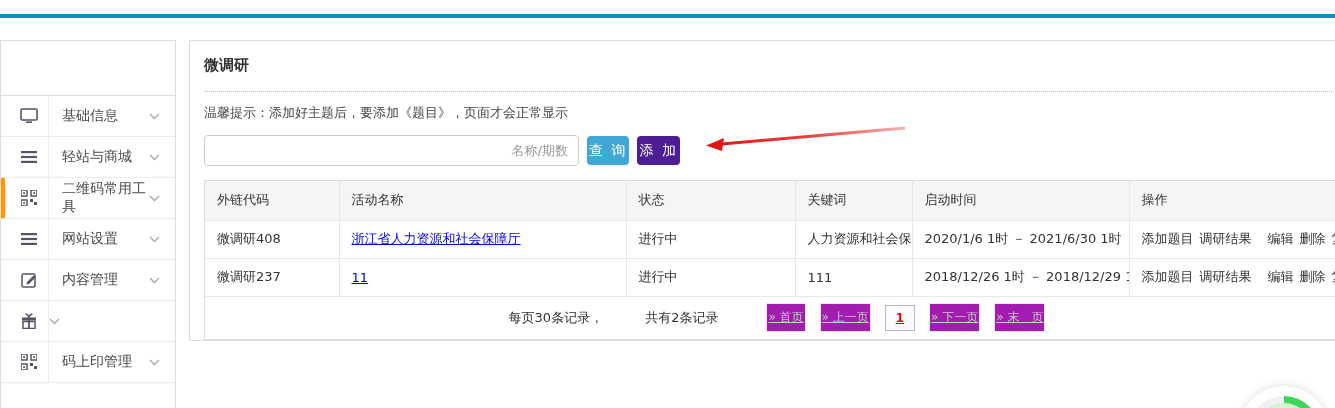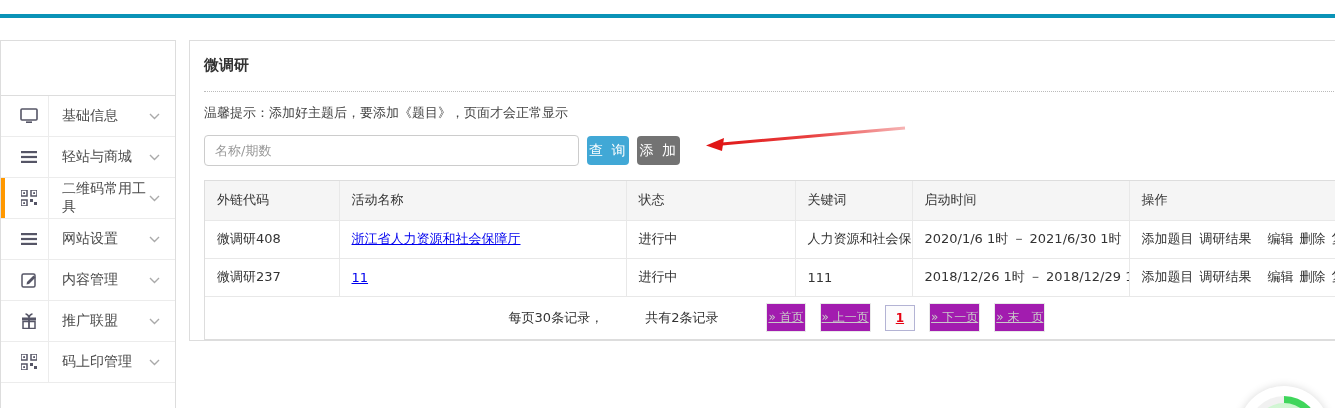--- a/index.html
+++ b/index.html
@@ -24,27 +24,27 @@
 
   
   .main { position:absolute; left:189px; top:40px; width:1190px; height:301px;
     background:#fff; border:1px solid #ddd; padding:0 14px 11px 14px; }
   .m-title { font-size:15px; font-weight:bold; color:#333; padding:15px 0 16px 0; }
   .m-dotline { border-bottom:1px dotted #bbb; }
   .m-tip { font-size:13px; color:#444; margin-top:12px; }
   .m-searchrow { margin-top:13px; display:flex; align-items:center; }
   .m-input { width:375px; height:31px; border:1px solid #ccc; border-radius:4px;
     padding:0 10px; font-size:13px; color:#333; outline:none;
-    font-family:"DejaVu Sans","Liberation Sans",sans-serif; }
+    font-family:"DejaVu Sans","Liberation Sans",sans-serif;text-align:right; }
   .m-input::placeholder { color:#999; }
   .btn { height:29px; border:none; border-radius:4px; color:#fff; font-size:14px;
     padding:0 2px; margin-left:8px; cursor:pointer; letter-spacing:2px;
     font-family:"DejaVu Sans","Liberation Sans",sans-serif; }
   .btn-query { background:#41a8d6; }
-  .btn-add { background:#737373; }
+  .btn-add { background:#4c1d95; }
 
   
   .tbl-wrap { margin-top:14px; border:1px solid #ddd; }
   table { border-collapse:collapse; width:100%; table-layout:fixed; }
   th,td { font-size:13px; text-align:left; padding:0 12px; height:38px;
     border-right:1px solid #e8e8e8; border-bottom:1px solid #e8e8e8;
     white-space:nowrap; overflow:hidden; font-weight:normal; }
   thead th { background:#f5f5f5; color:#333; height:39px; }
   td a.namelink { color:#0000ee; text-decoration:underline; }
   .op a { color:#333; text-decoration:none; margin-right:6px; }
@@ -170,21 +170,20 @@
 
   <div class="sb-item">
     <span class="sb-ico">
       <svg class="ic" width="16" height="16" viewBox="0 0 16 16" fill="#556">
           <rect x="1" y="4.5" width="14" height="3"></rect>
           <rect x="2" y="8.5" width="12" height="7" fill="none" stroke="#556" stroke-width="1.5"></rect>
           <rect x="7.1" y="4.5" width="1.8" height="11"></rect>
           <path d="M4.5 1 C6 1 7.3 2.3 8 4.2 C8.7 2.3 10 1 11.5 1" fill="none" stroke="#556" stroke-width="1.5"></path>
         </svg>
     </span>
-    <span class="sb-label">推广联盟</span>
     <span class="sb-chev">
       <svg class="ic" width="11" height="7" viewBox="0 0 11 7">
           <polyline points="1,1 5.5,5.5 10,1" fill="none" stroke="#aaa" stroke-width="1.4"></polyline>
         </svg>
     </span>
   </div>
 
   <div class="sb-item">
     <span class="sb-ico">
       <svg class="ic" width="16" height="16" viewBox="0 0 16 16" fill="#556">

